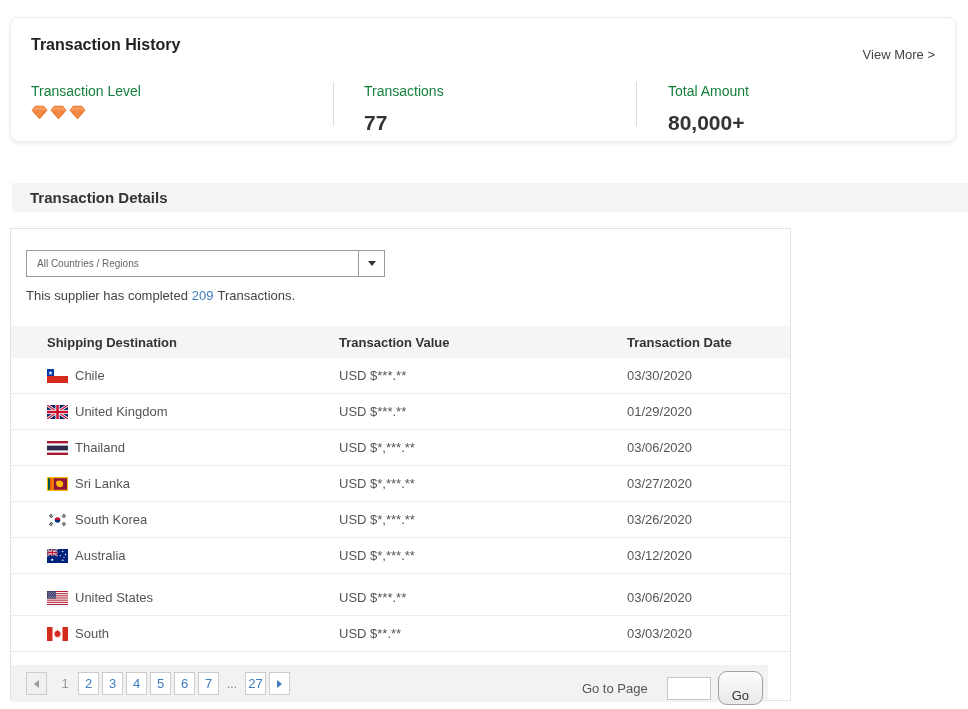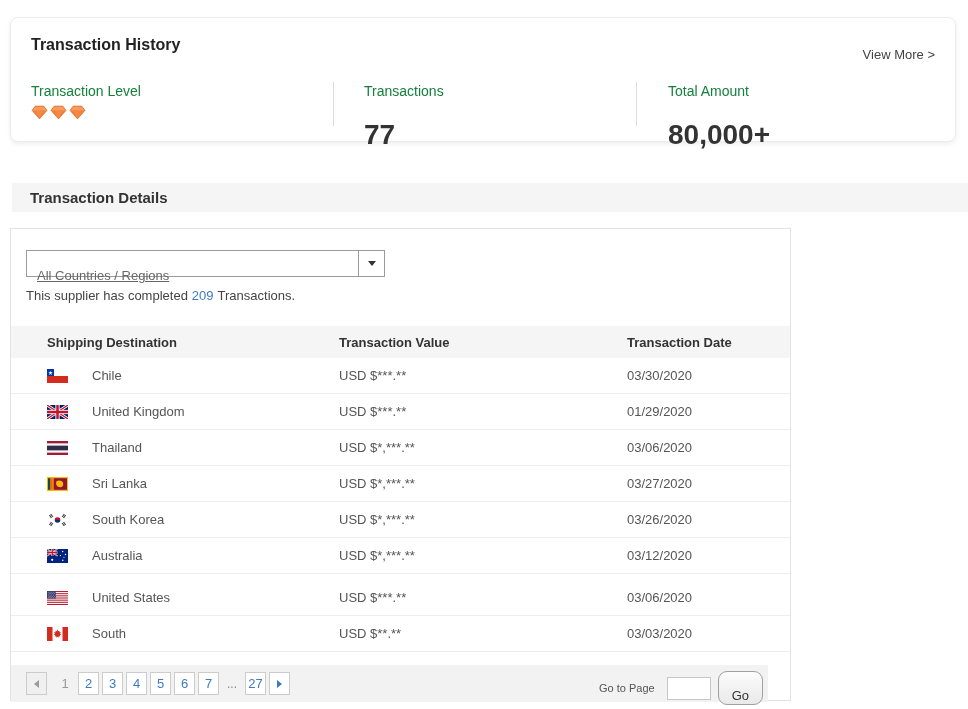--- a/index.html
+++ b/index.html
@@ -8,56 +8,56 @@
   body { position:relative; }
 
   
   .history-card { position:absolute; left:10px; top:17px; width:946px; height:125px;
     background:#fff; border:1px solid #ececec; border-radius:8px;
     box-shadow:0 2px 5px rgba(0,0,0,0.07); }
   .hc-title { position:absolute; left:20px; top:18px; font-size:16px; font-weight:bold; color:#222; }
   .hc-viewmore { position:absolute; right:20px; top:29px; font-size:13px; color:#444; cursor:pointer; }
   .stat { position:absolute; top:65px; }
   .stat .label { font-size:14px; color:#15803d; }
-  .stat .value { font-size:28px; font-weight:bold; color:#333; margin-top:20px; }
+  .stat .value { font-size:21px; font-weight:bold; color:#333; margin-top:12px; }
   .stat-1 { left:20px; } .stat-2 { left:353px; } .stat-3 { left:657px; }
   .stat-divider { position:absolute; top:64px; width:1px; height:44px; background:#ddd; }
   .div-1 { left:322px; } .div-2 { left:625px; }
   .diamonds { margin-top:6px; display:flex; gap:2px; }
   .diamonds svg { display:block; }
 
   
   .details-header { position:absolute; left:12px; top:183px; width:956px; height:29px;
     background:#f5f5f5; }
   .details-header .dh-title { font-size:15px; font-weight:bold; color:#333;
     line-height:29px; padding-left:18px; }
 
   
   .details-panel { position:absolute; left:10px; top:228px; width:781px; height:473px;
     background:#fff; border:1px solid #e3e3e3; }
 
   .filter { position:absolute; left:15px; top:21px; width:359px; height:27px;
     border:1px solid #9a9a9a; background:#fff; cursor:pointer; }
-  .filter .f-text { position:absolute; left:10px; top:12px; line-height:25px; font-size:13px; color:#666;text-decoration:underline; }
+  .filter .f-text { position:absolute; left:10px; top:0; line-height:25px; font-size:10px; color:#666; }
   .filter .f-arrow-box { position:absolute; right:0; top:0; width:26px; height:25px;
     border-left:1px solid #9a9a9a; background:#fff; display:flex; align-items:center; justify-content:center; }
   .caret-down { width:0; height:0; border-left:4px solid transparent;
     border-right:4px solid transparent; border-top:5px solid #333; }
 
   .summary { position:absolute; left:15px; top:59px; font-size:13px; color:#444; }
   .summary .count { color:#3c7bbf; margin:0 4px;text-align:center; }
 
   .ttable { position:absolute; left:0; top:97px; width:100%; }
   .thead { height:32px; background:#f5f5f5; display:grid;
     grid-template-columns:292px 288px 1fr; align-items:center; padding-left:36px;
     font-size:13px; font-weight:bold; color:#333; }
   .trow { height:36px; display:grid; grid-template-columns:292px 288px 1fr;
     align-items:center; padding-left:36px; font-size:13px; color:#555;
     border-bottom:1px solid #ededed; }
-  .trow .c1 { display:flex; align-items:center; gap:24px; }
+  .trow .c1 { display:flex; align-items:center; gap:7px; }
   .flag { display:inline-block; width:21px; height:14px; line-height:0;
     box-shadow:0 0 0 1px rgba(0,0,0,0.08) inset; }
   .flag svg { display:block; }
   .row-spacer { height:6px; }
 
   .pfooter { position:absolute; left:0; top:436px; width:757px; height:37px;
     background:#f2f2f2; }
   .pagination { position:absolute; left:15px; top:7px; display:flex; align-items:center; }
   .pg-box { min-width:21px; height:23px; line-height:21px; text-align:center;
     border:1px solid #ccc; background:#fff; color:#3c7bbf; font-size:13px;
@@ -65,21 +65,21 @@
   .pg-arrow-left { background:#f0f0f0; cursor:default; }
   .pg-current { border:none; background:transparent; color:#999; cursor:default;
     min-width:18px; margin:0 4px 0 6px; font-size:13px; height:23px; line-height:23px; text-align:center; }
   .pg-ellipsis { color:#888; font-size:12px; margin:0 8px 0 5px; }
   .tri-left { width:0; height:0; border-top:4px solid transparent; border-bottom:4px solid transparent;
     border-right:5px solid #9b9b9b; }
   .tri-right { width:0; height:0; border-top:4px solid transparent; border-bottom:4px solid transparent;
     border-left:5px solid #3c7bbf; }
 
   .goto { position:absolute; right:5px; top:6px; display:flex; align-items:center; }
-  .goto .g-label { font-size:11px; color:#555; margin-right:12px; }
+  .goto .g-label { font-size:13px; color:#555; margin-right:19px; }
   .goto input { width:44px; height:23px; border:1px solid #c6c6c6; background:#fff;
     margin-right:7px; font-size:13px; padding:0 4px; }
   .goto .g-btn { height:25px; padding:16px 13px; font-size:13px; color:#333;
     background:linear-gradient(#fcfcfc,#e9e9e9); border:1px solid #a0a0a0;
     border-radius:9px; cursor:pointer; }
 </style>
 </head>
 <body>
 
 <div class="history-card">

